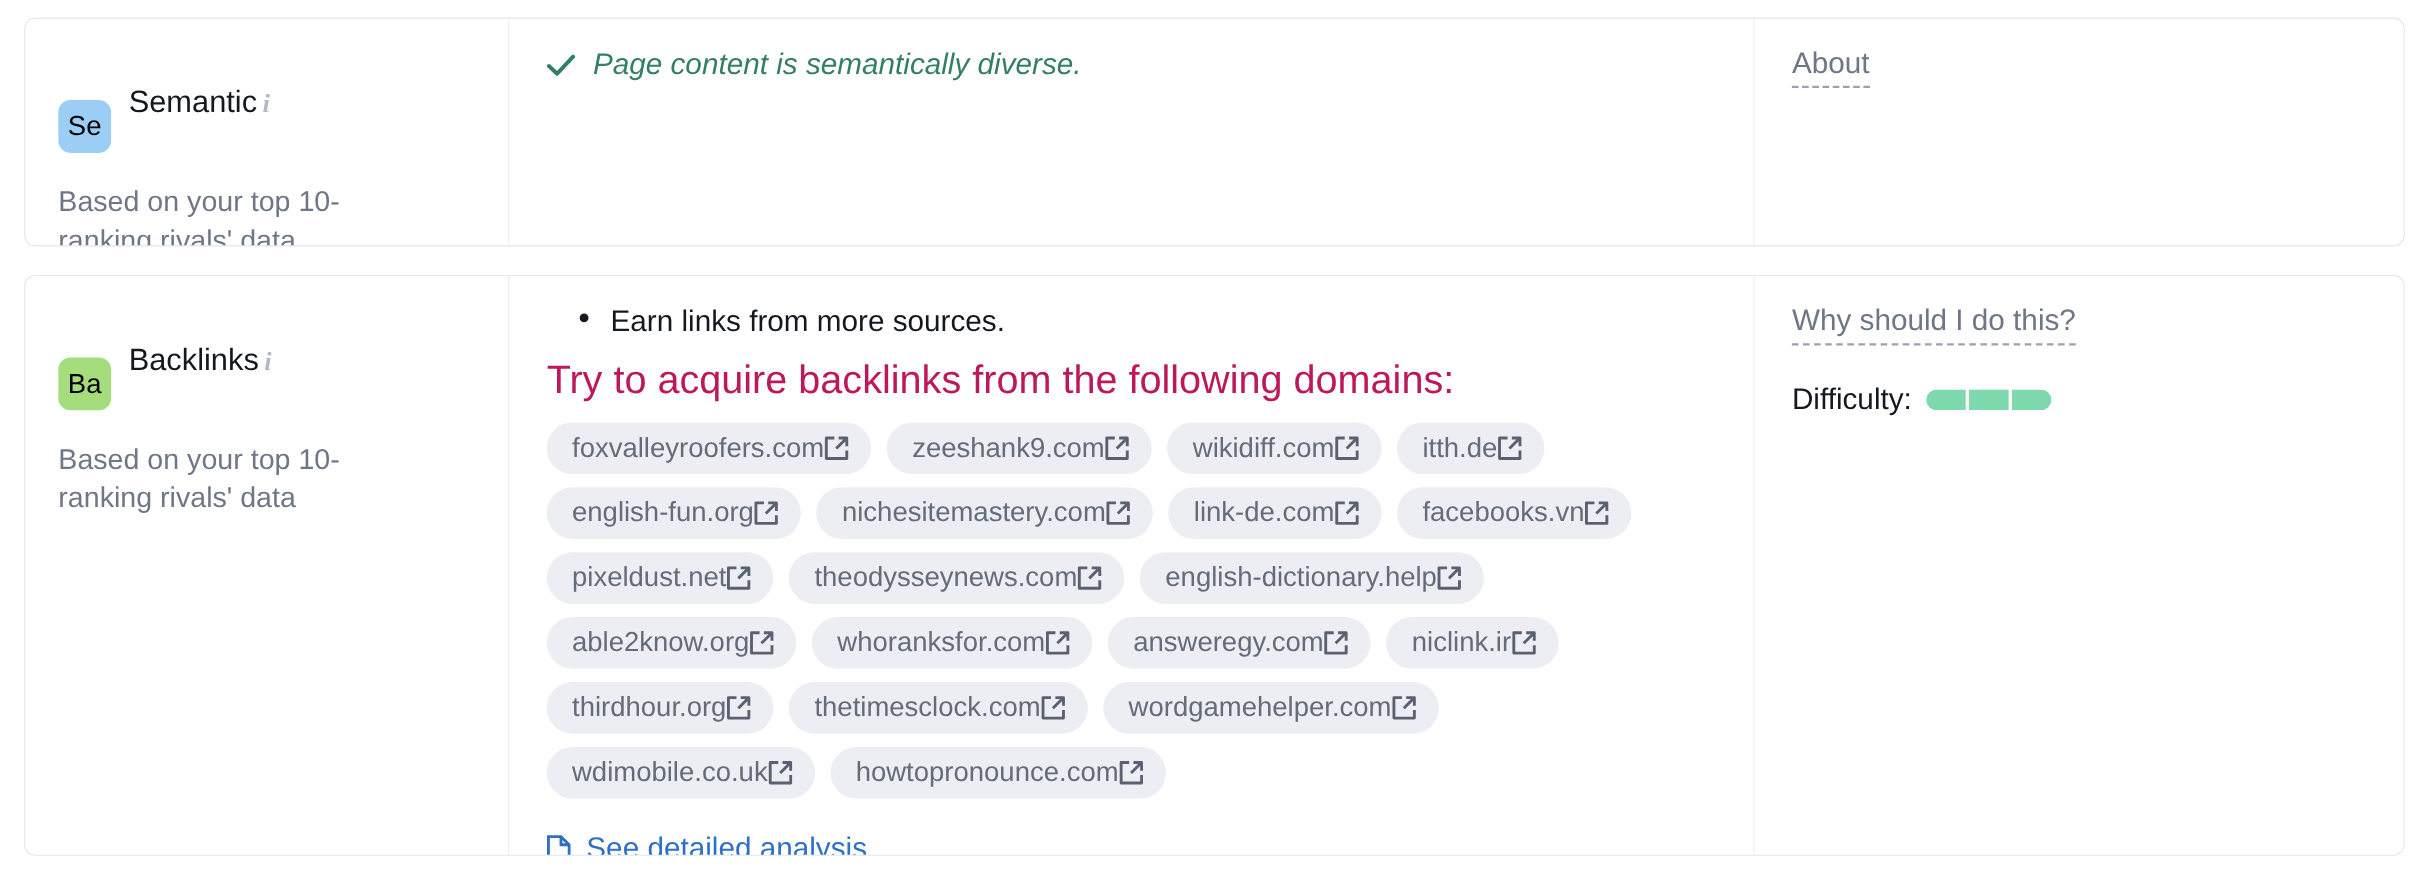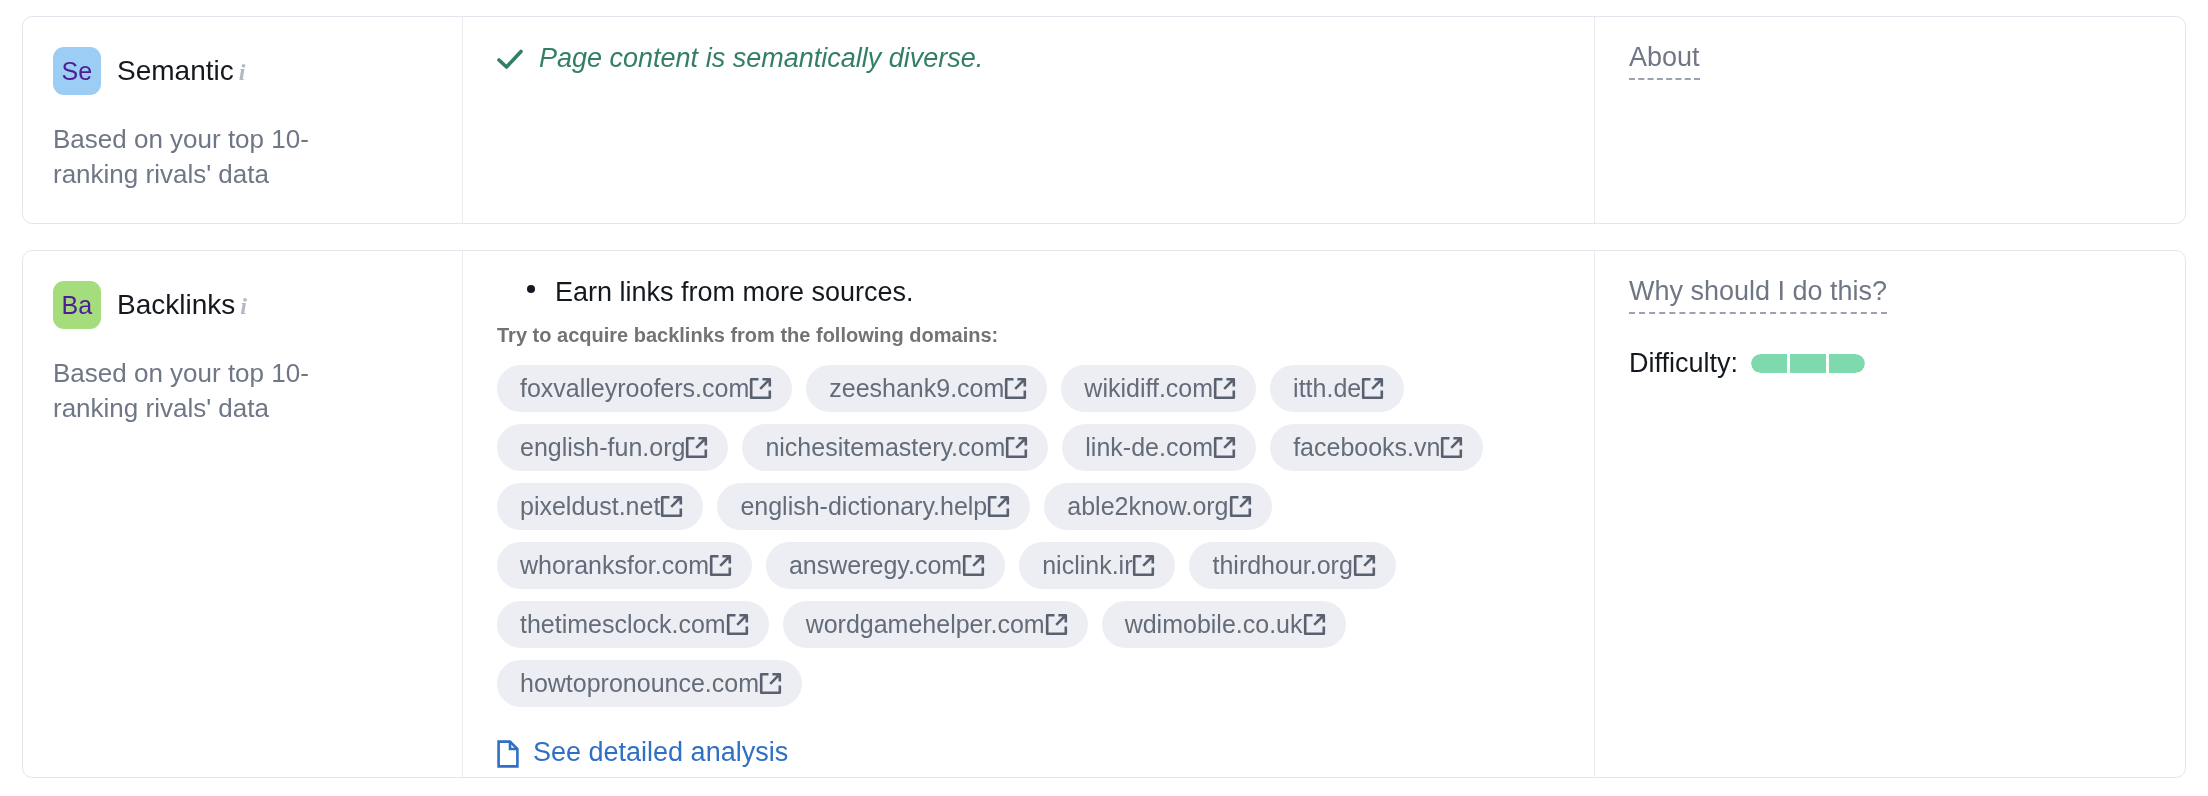--- a/index.html
+++ b/index.html
@@ -52,28 +52,29 @@
 
   
   .label-head {
     display: flex;
     align-items: center;
     gap: 16px;
   }
   .badge {
     width: 48px; height: 48px;
     border-radius: 11px;
-    color: #4c1d95;
+    color: #000000;
     font-size: 25px;
     font-weight: 400;
     display: flex;
     align-items: center;
     justify-content: center;
     letter-spacing: .2px;
     flex: 0 0 48px;
+    margin-top: 44px;
   }
   .badge--semantic { background: #9ccdf5; }
   .badge--backlinks { background: #a5dd7d; }
 
   .label-title {
     font-size: 28px;
     color: #14181f;
     font-weight: 400;
     white-space: nowrap;
   }
@@ -121,23 +122,22 @@
     width: 8px; height: 8px;
     border-radius: 50%;
     background: #14181f;
     flex: 0 0 8px;
     margin-right: 20px;
     position: relative;
     top: -8px;
   }
   .sub-note {
     margin-top: 16px;
-    font-size: 20px;
-    color: #737373;
-    font-weight: bold;
+    font-size: 36px;
+    color: #be185d;
   }
 
   .chips {
     margin-top: 18px;
     display: flex;
     flex-wrap: wrap;
     gap: 12px 14px;
     max-width: 1040px;
   }
   .chip {
@@ -306,20 +306,27 @@
             </svg>
           </span>
           <span class="chip">
             <span>pixeldust.net</span>
             <svg class="ext-icon" width="23" height="23" viewBox="0 0 23 23">
               <path d="M9.5 2.2 H2.2 V20.8 H20.8 V13.5" fill="none" stroke="#596070" stroke-width="2.6" stroke-linejoin="round"></path>
               <path d="M13.4 2.2 H20.8 V9.6 M20.8 2.2 L11.2 11.8" fill="none" stroke="#596070" stroke-width="2.6" stroke-linejoin="round"></path>
             </svg>
           </span>
           <span class="chip">
+            <span>theodysseynews.com</span>
+            <svg class="ext-icon" width="23" height="23" viewBox="0 0 23 23">
+              <path d="M9.5 2.2 H2.2 V20.8 H20.8 V13.5" fill="none" stroke="#596070" stroke-width="2.6" stroke-linejoin="round"></path>
+              <path d="M13.4 2.2 H20.8 V9.6 M20.8 2.2 L11.2 11.8" fill="none" stroke="#596070" stroke-width="2.6" stroke-linejoin="round"></path>
+            </svg>
+          </span>
+          <span class="chip">
             <span>english-dictionary.help</span>
             <svg class="ext-icon" width="23" height="23" viewBox="0 0 23 23">
               <path d="M9.5 2.2 H2.2 V20.8 H20.8 V13.5" fill="none" stroke="#596070" stroke-width="2.6" stroke-linejoin="round"></path>
               <path d="M13.4 2.2 H20.8 V9.6 M20.8 2.2 L11.2 11.8" fill="none" stroke="#596070" stroke-width="2.6" stroke-linejoin="round"></path>
             </svg>
           </span>
           <span class="chip">
             <span>able2know.org</span>
             <svg class="ext-icon" width="23" height="23" viewBox="0 0 23 23">
               <path d="M9.5 2.2 H2.2 V20.8 H20.8 V13.5" fill="none" stroke="#596070" stroke-width="2.6" stroke-linejoin="round"></path>

